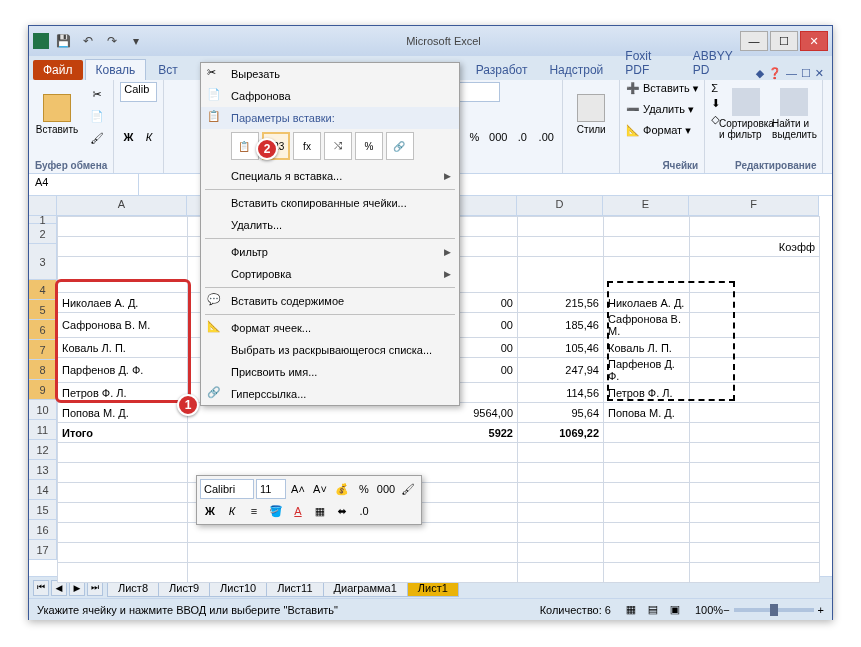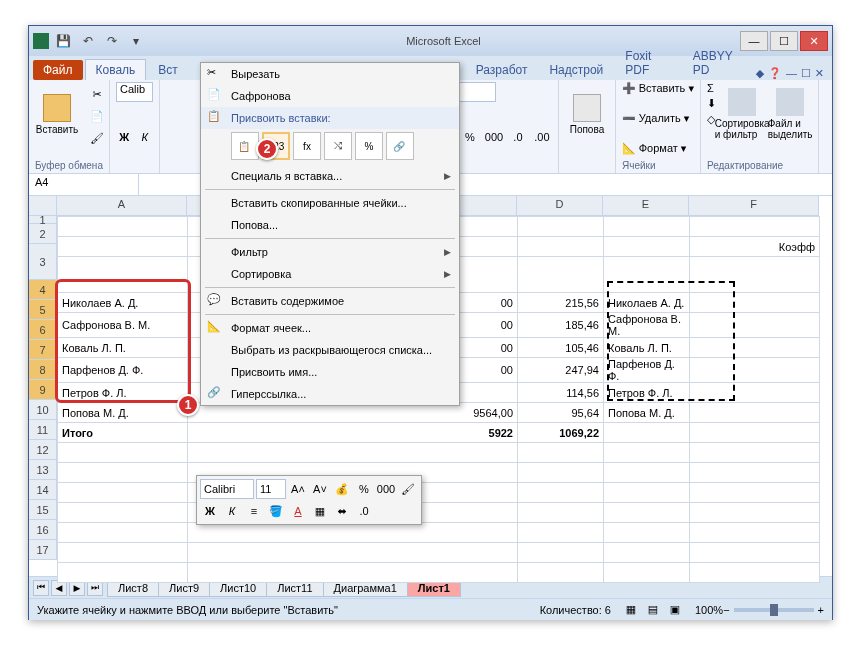--- a/index.html
+++ b/index.html
@@ -16,21 +16,21 @@
 .win-btn.close { background: #d9534f; color: #fff; border-color: #c9302c; }
 
 .ribbon-tabs { height: 24px; background: #dae6f2; display: flex; align-items: flex-end; padding-left: 4px; gap: 2px; }
 .tab { padding: 3px 10px; font-size: 12px; color: #3b5998; cursor: pointer; }
 .tab.file { background: #c2410c; color: #fff; border-radius: 2px; }
 .tab.active { background: #f1f5fb; border: 1px solid #b0c4de; border-bottom: none; }
 .ribbon-right { margin-left: auto; display: flex; gap: 4px; padding-right: 8px; font-size: 11px; color: #3b5998; }
 
 .ribbon { height: 94px; background: #f1f5fb; border-bottom: 1px solid #c5d6ec; display: flex; }
 .ribbon-group { border-right: 1px solid #d0d8e4; padding: 2px 6px; display: flex; flex-direction: column; justify-content: space-between; }
-.ribbon-group-title { font-size: 10px; color: #5a6b8c; text-align: left; }
+.ribbon-group-title { font-size: 10px; color: #5a6b8c; text-align: right; font-weight: bold; }
 .ribbon-row { display: flex; gap: 4px; align-items: center; }
 .big-btn { width: 44px; height: 64px; display: flex; flex-direction: column; align-items: center; justify-content: center; gap: 2px; font-size: 10px; }
 .big-btn .ico { width: 28px; height: 28px; }
 .small-btn { width: 20px; height: 20px; display: flex; align-items: center; justify-content: center; font-size: 11px; border: 1px solid transparent; }
 .combo { height: 20px; border: 1px solid #b0c4de; background: #fff; font-size: 11px; padding: 0 3px; }
 
 .name-box-row { height: 22px; display: flex; border-bottom: 1px solid #c5d6ec; }
 .name-box { width: 110px; border-right: 1px solid #c5d6ec; font-size: 11px; padding: 2px 6px; }
 .formula-bar { flex: 1; }
 
@@ -65,21 +65,21 @@
 .paste-opt.hl { border: 2px solid #f0c36d; background: #fdf3e0; }
 .arrow-r { margin-left: auto; font-size: 9px; color: #555; }
 
 .mini-toolbar { position: absolute; background: #f4f4f4; border: 1px solid #a0a0a0; box-shadow: 2px 2px 6px rgba(0,0,0,0.3); font-size: 11px; padding: 3px; }
 .mini-toolbar .row { display: flex; gap: 2px; align-items: center; }
 
 .sheet-tabs { height: 22px; background: #dae6f2; display: flex; align-items: center; border-top: 1px solid #c5d6ec; font-size: 11px; }
 .sheet-nav { display: flex; gap: 2px; padding: 0 4px; }
 .sheet-nav-btn { width: 16px; height: 16px; background: #e8edf3; border: 1px solid #b0c4de; font-size: 9px; display: flex; align-items: center; justify-content: center; }
 .sheet-tab { padding: 2px 10px; background: #e8edf3; border: 1px solid #b0c4de; margin-right: -1px; }
-.sheet-tab.active { background: #fca5a5; font-weight: bold; }
+.sheet-tab.active { background: #eab308; font-weight: normal; }
 
 .status-bar { height: 22px; background: #dae6f2; display: flex; align-items: center; font-size: 11px; padding: 0 8px; border-top: 1px solid #c5d6ec; }
 .status-bar .spacer { flex: 1; }
 .zoom { display: flex; gap: 4px; align-items: center; }
 .zoom-slider { width: 80px; height: 4px; background: #b0c4de; position: relative; }
 .zoom-thumb { width: 8px; height: 12px; background: #5a6b8c; position: absolute; left: 36px; top: -4px; }
 </style>
 </head>
 <body>
 
@@ -149,46 +149,46 @@
         <div class="small-btn">%</div>
         <div class="small-btn">000</div>
         <div class="small-btn">.0</div>
         <div class="small-btn">.00</div>
       </div>
       <div></div>
     </div>
     <div class="ribbon-group">
       <div class="big-btn">
         <div class="ico" style="background:#e8e8e8;border:1px solid #aaa"></div>
-        <span>Попова</span>
+        <span>Стили</span>
       </div>
     </div>
     <div class="ribbon-group">
-      <div style="font-size:11px;display:flex;flex-direction:column;gap:17px">
+      <div style="font-size:11px;display:flex;flex-direction:column;gap:8px">
         <div>➕ <span>Вставить</span> ▾</div>
         <div>➖ <span>Удалить</span> ▾</div>
         <div>📐 <span>Формат</span> ▾</div>
       </div>
       <div class="ribbon-group-title">Ячейки</div>
     </div>
     <div class="ribbon-group">
       <div style="display:flex;gap:4px">
         <div style="font-size:11px;display:flex;flex-direction:column;gap:3px">
           <div>Σ</div>
           <div>⬇</div>
           <div>◇</div>
         </div>
         <div class="big-btn">
           <div class="ico" style="background:#d0d8e4"></div>
           <span style="white-space:pre-line;line-height:1.1">Сортировка
 и фильтр</span>
         </div>
         <div class="big-btn">
           <div class="ico" style="background:#d0d8e4"></div>
-          <span style="white-space:pre-line;line-height:1.1">Файл и
+          <span style="white-space:pre-line;line-height:1.1">Найти и
 выделить</span>
         </div>
       </div>
       <div class="ribbon-group-title">Редактирование</div>
     </div>
   </div>
 
   <div class="name-box-row">
     <div class="name-box">A4</div>
     <div class="formula-bar"></div>
@@ -395,21 +395,21 @@
   <div class="cm-item">
       <span class="ico">✂</span>
       <span>Вырезать</span>
     </div>
   <div class="cm-item">
       <span class="ico">📄</span>
       <span>Сафронова</span>
     </div>
   <div class="cm-item hdr">
       <span class="ico">📋</span>
-      <span>Присвоить вставки:</span>
+      <span>Параметры вставки:</span>
     </div>
   <div class="cm-sub">
     <div class="paste-opt">📋</div>
     <div class="paste-opt hl">
         <span>123</span>
       </div>
     <div class="paste-opt">
         <span>fx</span>
       </div>
     <div class="paste-opt">⤭</div>
@@ -420,21 +420,21 @@
   </div>
   <div class="cm-item">
       <span>Специаль     я вставка...</span>
       <span class="arrow-r">▶</span>
     </div>
   <div class="cm-sep"></div>
   <div class="cm-item">
       <span>Вставить скопированные ячейки...</span>
     </div>
   <div class="cm-item">
-      <span>Попова...</span>
+      <span>Удалить...</span>
     </div>
   <div class="cm-sep"></div>
   <div class="cm-item">
       <span>Фильтр</span>
       <span class="arrow-r">▶</span>
     </div>
   <div class="cm-item">
       <span>Сортировка</span>
       <span class="arrow-r">▶</span>
     </div>

